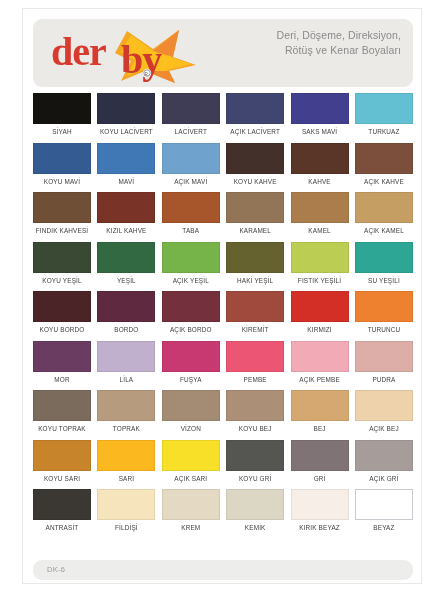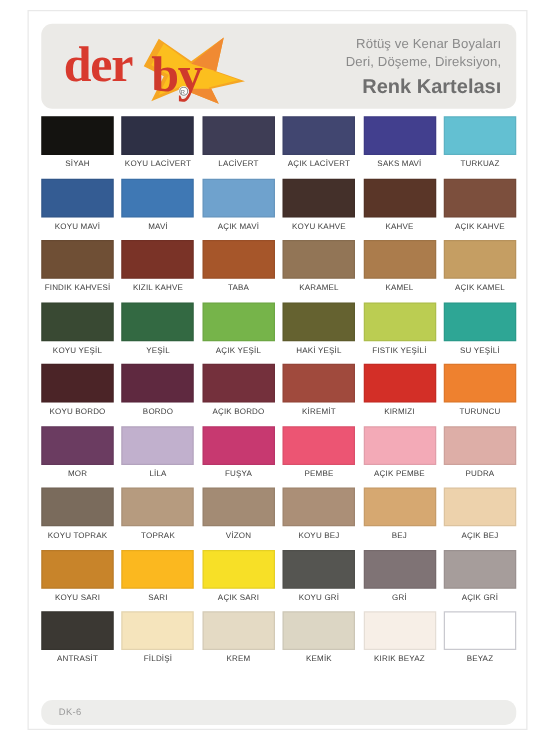--- a/index.html
+++ b/index.html
@@ -146,23 +146,22 @@
         <text x="10" y="44" font-family="'Liberation Serif', serif" font-size="40" font-weight="bold" fill="#d83a2e" letter-spacing="-1">der</text>
 
         <text x="80" y="52" font-family="'Liberation Serif', serif" font-size="40" font-weight="bold" fill="#cf3a2c" letter-spacing="-1">by</text>
         <circle cx="106" cy="52" r="4.2" fill="#ffffff"></circle>
         <circle cx="106" cy="52" r="3.2" fill="none" stroke="#8c8c8c" stroke-width="0.9"></circle>
         <text x="103.6" y="54.6" font-family="'Liberation Sans', sans-serif" font-size="4.6" fill="#6e6e6e">R</text>
       </svg>
     </div>
 
     <div class="header-text">
+      <div class="header-line">Deri, Döşeme, Direksiyon,</div>
       <div class="header-line">Rötüş ve Kenar Boyaları</div>
-      <div class="header-line">Deri, Döşeme, Direksiyon,</div>
-      <div class="header-title">Renk Kartelası</div>
     </div>
   </div>
 
   <div class="grid" id="swatch-grid">
       <div class="row">
         <div class="cell">
           <div class="swatch" style="background: rgb(20, 19, 16);"></div>
           <div class="label">SİYAH</div>
         </div>
         <div class="cell">

